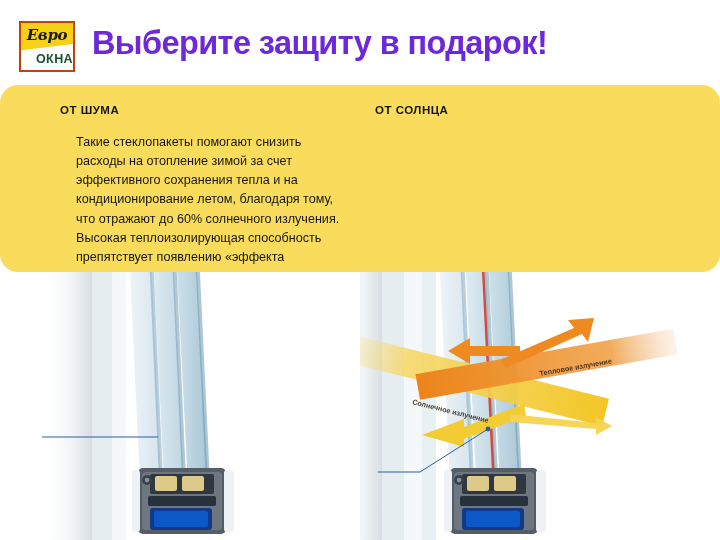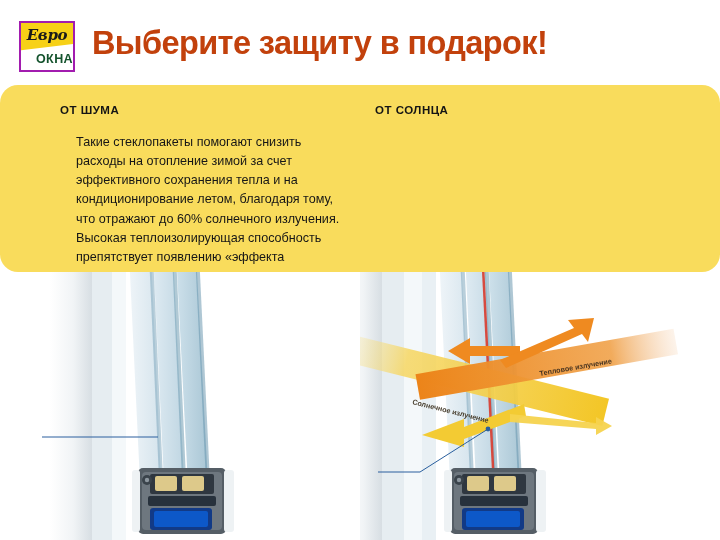--- a/index.html
+++ b/index.html
@@ -31,21 +31,21 @@
     background: #ffffff;
     display: flex;
     align-items: center;
   }
   .logo {
     position: absolute;
     left: 19px;
     top: 21px;
     width: 56px;
     height: 51px;
-    border: 2px solid #a21caf;
+    border: 2px solid #c2410c;
     background: #ffffff;
     box-sizing: border-box;
     overflow: hidden;
   }
   .logo-top {
     position: absolute;
     left: 0; top: 0;
     width: 100%;
     height: 29px;
     background: #f7d117;
@@ -84,21 +84,21 @@
     font-size: 12.5px;
     color: #14532d;
     letter-spacing: 0.4px;
   }
   .title {
     position: absolute;
     left: 92px;
     top: 24px;
     font-size: 32.5px;
     font-weight: bold;
-    color: #c2410c;
+    color: #6d28d9;
     letter-spacing: -0.6px;
     white-space: nowrap;
     line-height: 1.2;
   }
 
   
   .band {
     position: absolute;
     left: 0; top: 85px;
     width: 720px;

